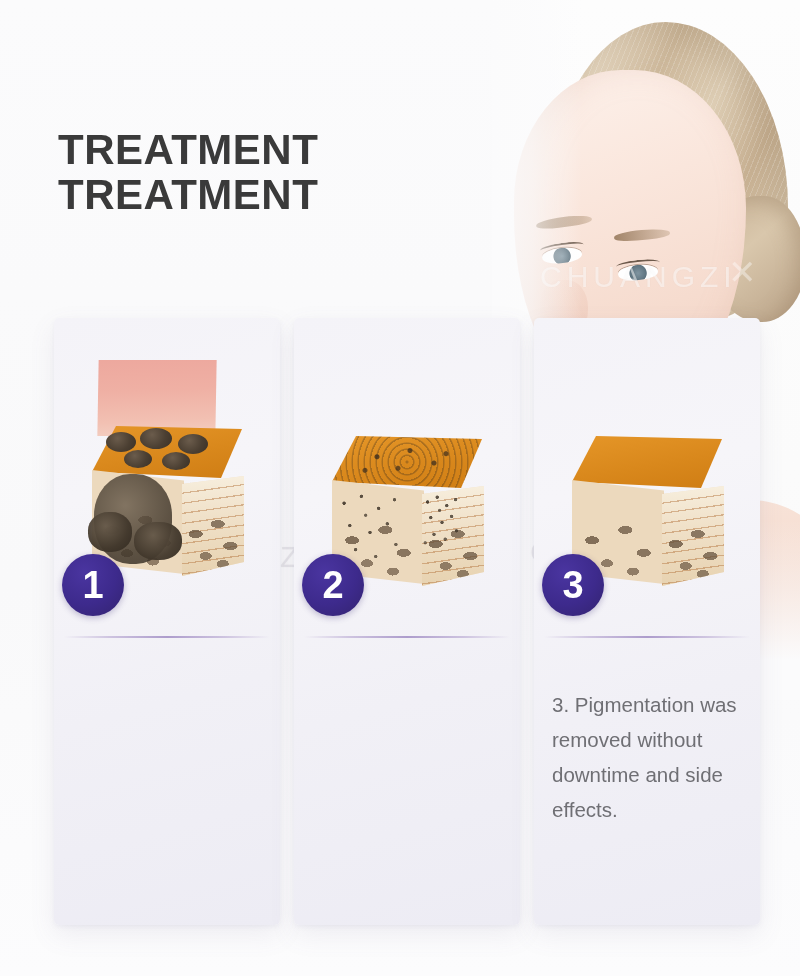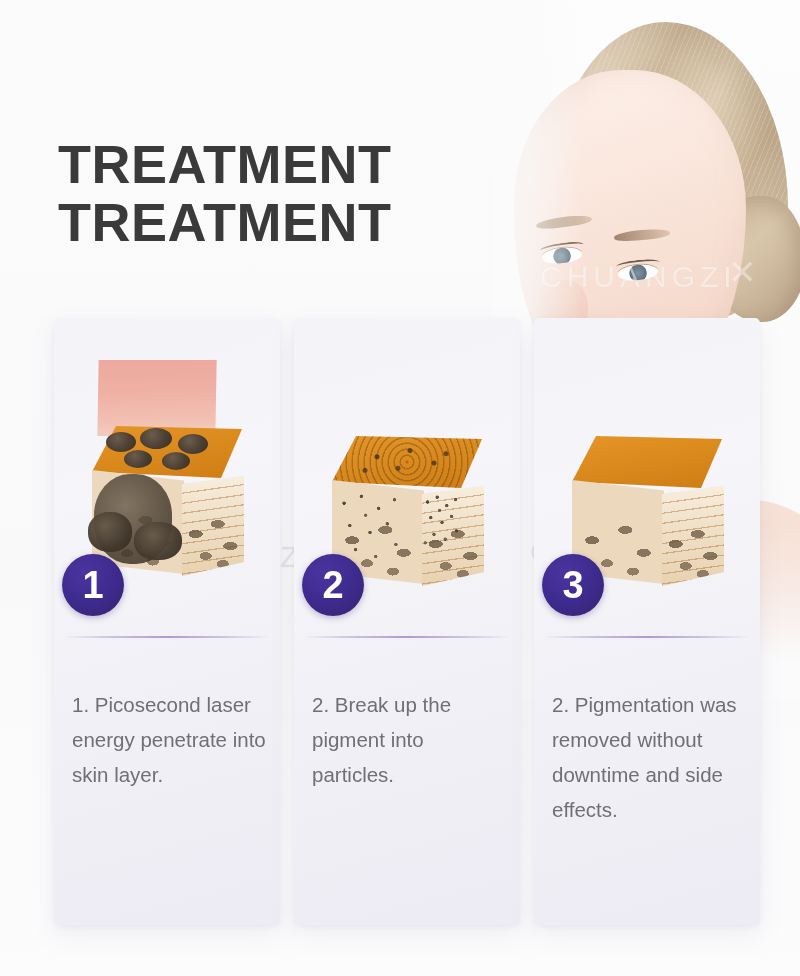--- a/index.html
+++ b/index.html
@@ -185,21 +185,21 @@
     color: rgba(255,255,255,0.40);
     pointer-events: none;
   }
 
   
   .title {
     position: absolute;
     left: 58px;
     top: 100px;
     width: 430px;
-    font-size: 54px;
+    font-size: 42px;
     line-height: 1.07;
     font-weight: 700;
     letter-spacing: 0.5px;
     color: #3a3a3a;
     z-index: 6;
   }
   .title-line { display: block; }
 
   
   .cards {
@@ -431,53 +431,51 @@
           <div class="cube-side">
             <div class="cells"></div>
           </div>
           <div class="pigment-mass" style="left:14px; top:48px; width:78px; height:90px; opacity:0.88;"></div>
           <div class="pigment-mass" style="left:8px;  top:86px; width:44px; height:40px;"></div>
           <div class="pigment-mass" style="left:54px; top:96px; width:48px; height:38px;"></div>
         </div>
         <div class="badge">1</div>
       </div>
       <div class="divider"></div>
-      <p class="caption">1. Picosecond laser energy penetrate into skin layer.</p>
     </div>
 
     <div class="card">
       <div class="illus">
         <div class="cube" style="top:118px;">
           <div class="cube-top speckled"></div>
           <div class="cube-front">
             <div class="cells"></div>
             <div class="pigment-dust" style="left:2px; top:6px; width:72px; height:86px;"></div>
           </div>
           <div class="cube-side">
             <div class="cells"></div>
             <div class="pigment-dust" style="left:0px; top:4px; width:40px; height:60px;"></div>
           </div>
         </div>
         <div class="badge">2</div>
       </div>
       <div class="divider"></div>
-      <p class="caption">2. Break up the pigment into particles.</p>
     </div>
 
     <div class="card">
       <div class="illus">
         <div class="cube" style="top:118px;">
           <div class="cube-top"></div>
           <div class="cube-front">
             <div class="cells"></div>
           </div>
           <div class="cube-side">
             <div class="cells"></div>
           </div>
         </div>
         <div class="badge">3</div>
       </div>
       <div class="divider"></div>
-      <p class="caption">2. Pigmentation was removed without downtime and side effects.</p>
+      <p class="caption">3. Pigmentation was removed without downtime and side effects.</p>
     </div>
 
   </div>
 </div>
 
 </body></html>

